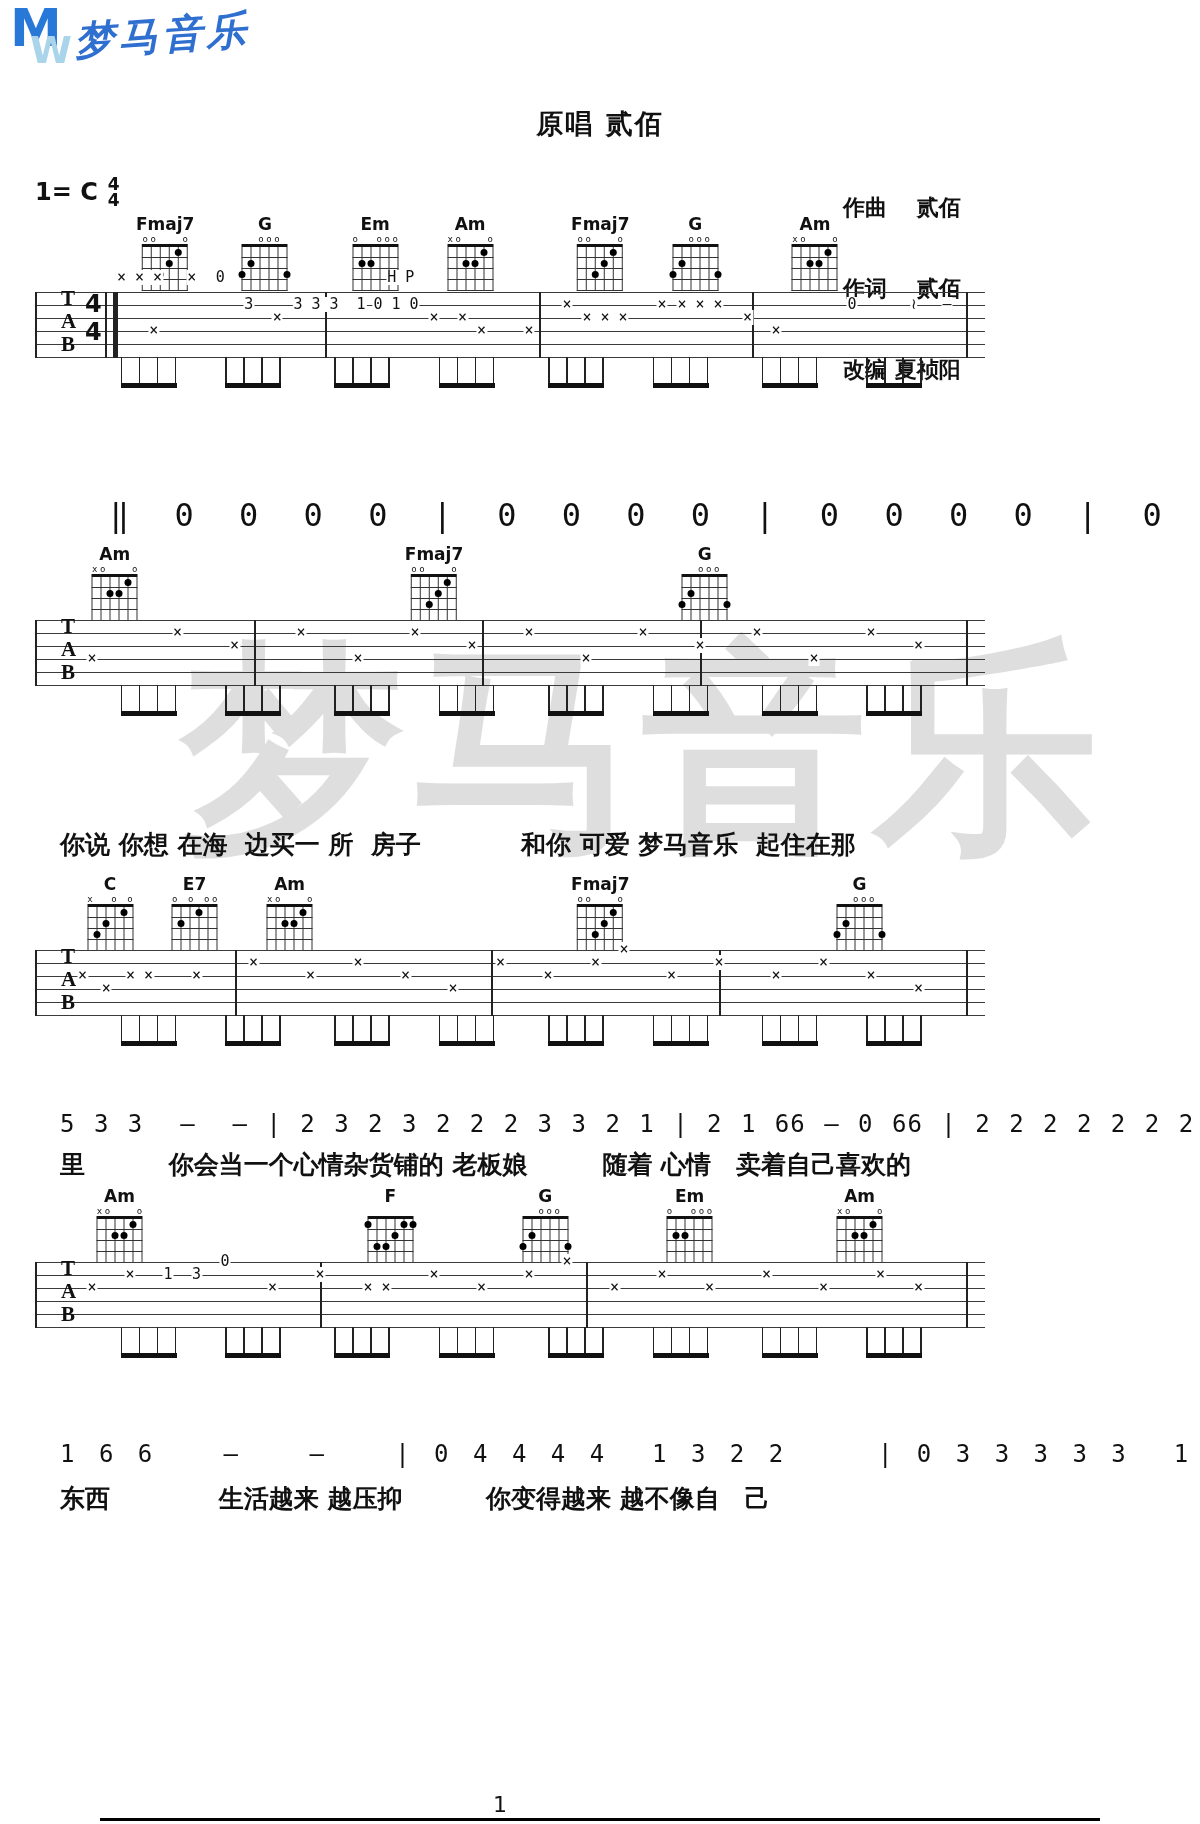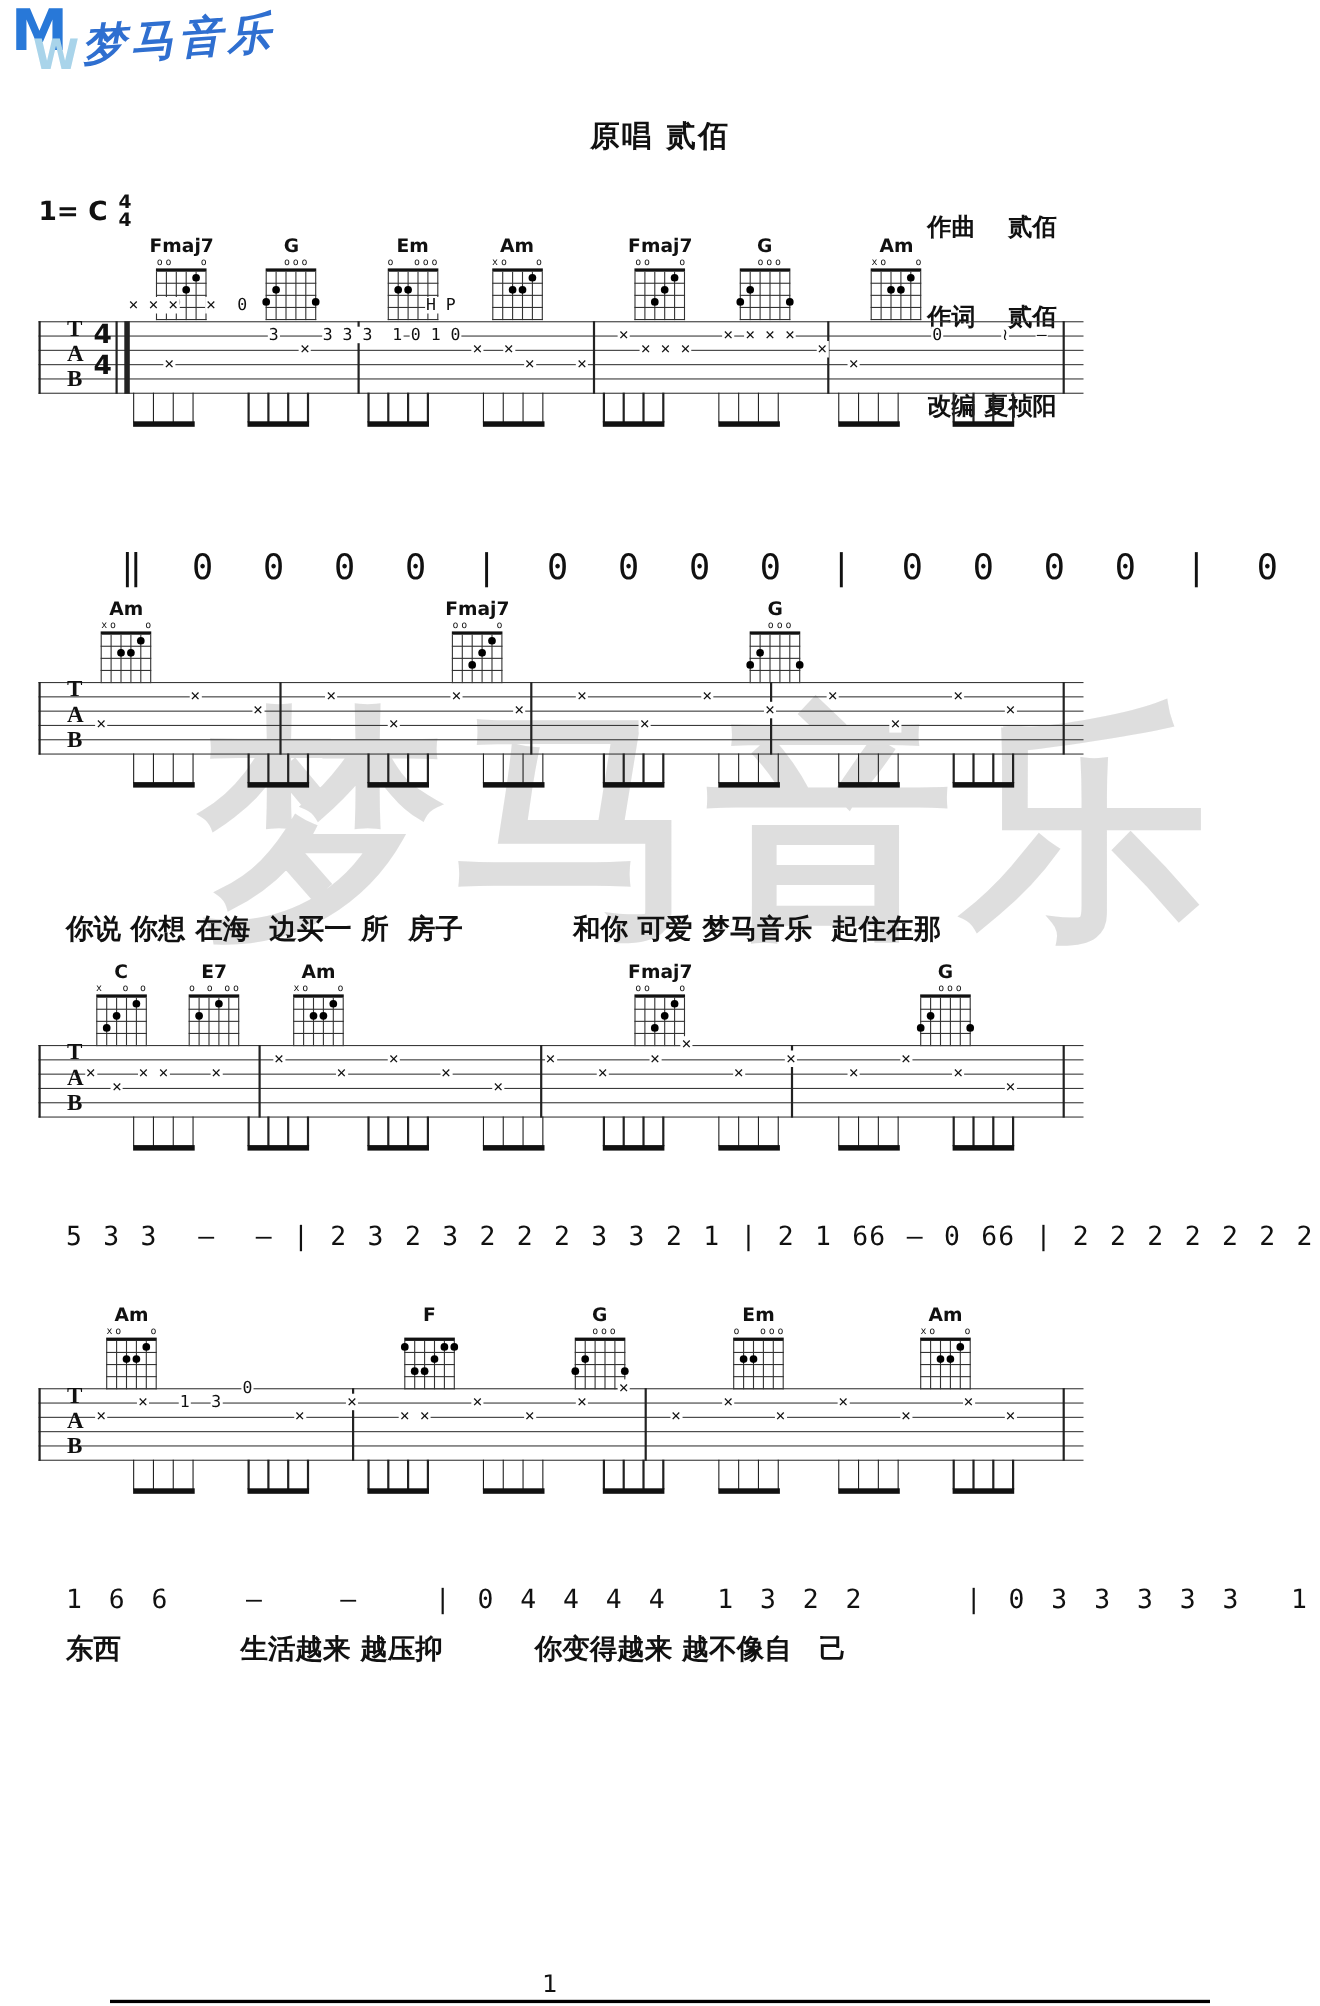--- a/index.html
+++ b/index.html
@@ -980,19 +980,20 @@
         <div class="stem" style="left: 18px;"></div>
         <div class="stem" style="left: 36px;"></div>
         <div class="stem" style="left: 54px;"></div>
         <div class="beambar"></div>
       </div>
     </div>
 
   <div class="vocal-notes vn1">‖ 0 0 0 0 | 0 0 0 0 | 0 0 0 0 | 0 0 0 0 |</div>
   <div class="lyrics ly2">你说 你想 在海  边买一 所  房子　　　　和你 可爱 梦马音乐  起住在那</div>
   <div class="vocal-notes vn3">5 3 3  –  – | 2 3 2 3 2 2 2 3 3 2 1 | 2 1 66 – 0 66 | 2 2 2 2 2 2 2 2 2 1 6</div>
+  <div class="lyrics ly3">里　　　 你会当一个心情杂货铺的 老板娘　　　随着 心情　卖着自己喜欢的</div>
   <div class="vocal-notes vn4">1 6 6   –   –   | 0 4 4 4 4  1 3 2 2    | 0 3 3 3 3 3  1 2 1  7 7 1</div>
   <div class="lyrics ly4">东西　　　　 生活越来 越压抑　　　 你变得越来 越不像自　己</div>
 
   <div id="pagenum">1</div>
   <div id="bottomrule"></div>
 
 </div>
 
 </body></html>

